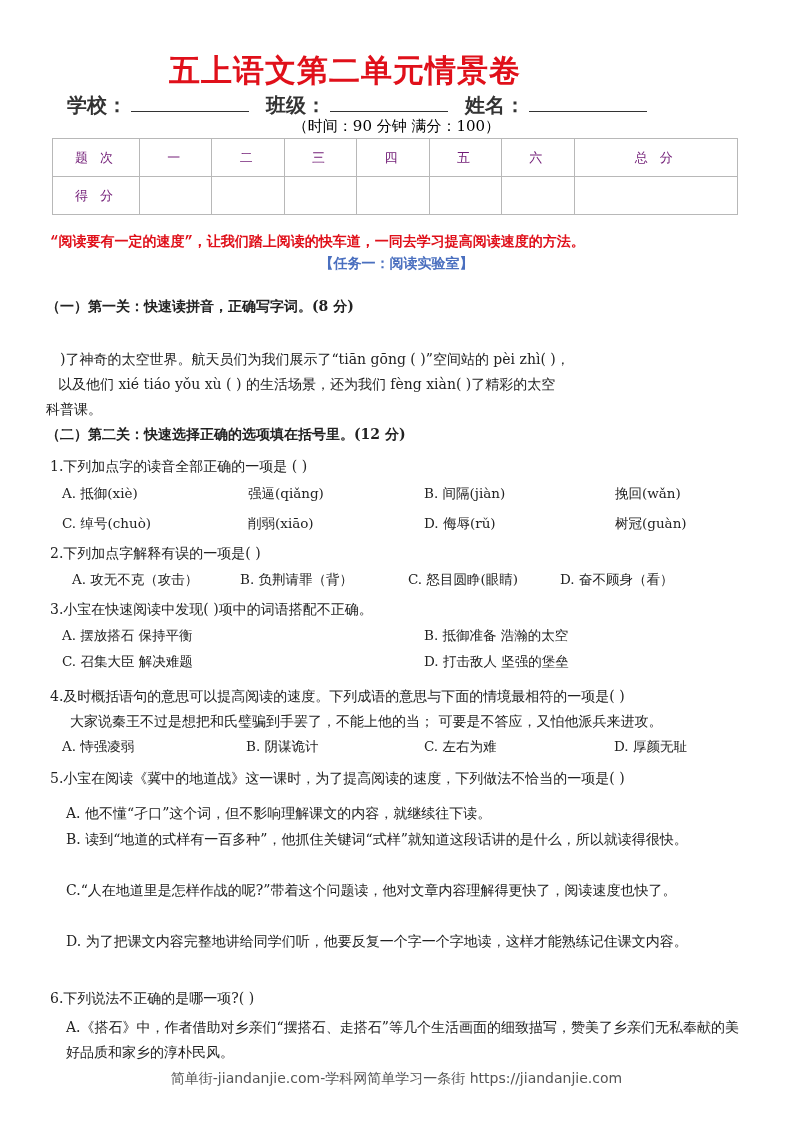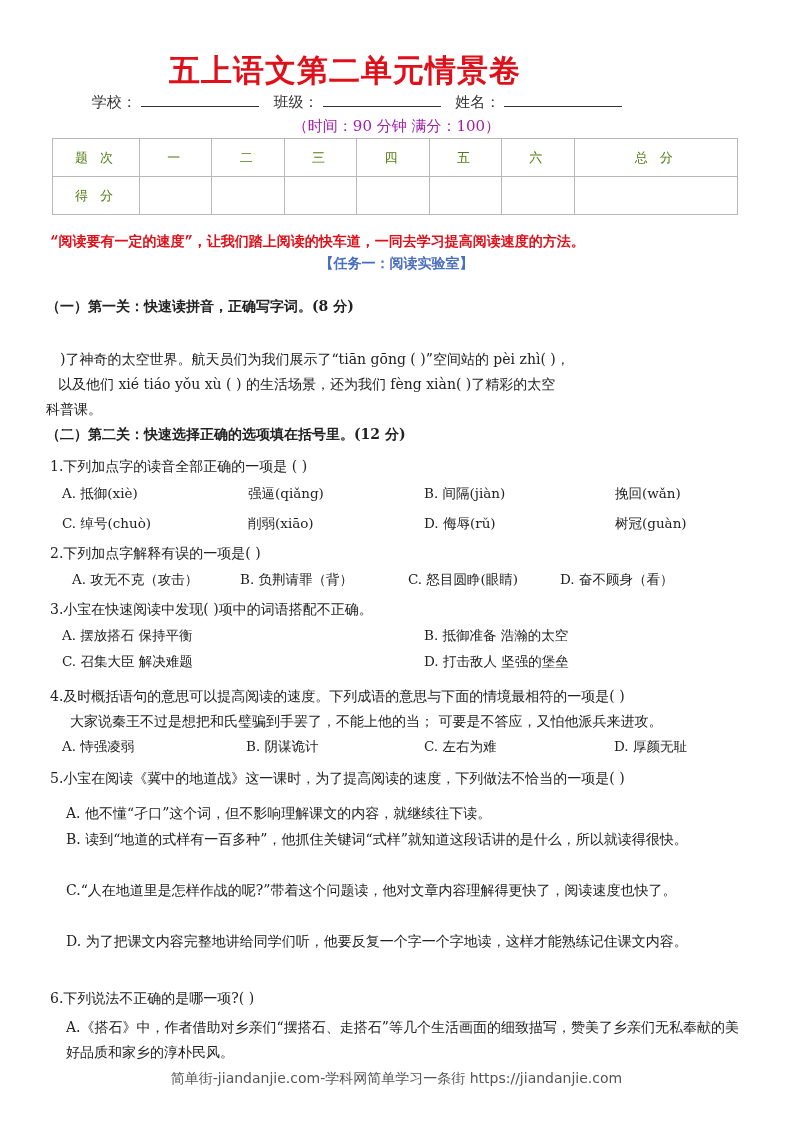--- a/index.html
+++ b/index.html
@@ -9,33 +9,33 @@
     color: #222;
   }
   .page { position: absolute; left: 0; top: 0; width: 793px; height: 1121px; }
   .title {
     position: absolute; top: 50px; left: 0; width: 690px; text-align: center;
     font-size: 31px; font-weight: bold; color: #e0101a; letter-spacing: 1px;
     font-family: "DejaVu Sans", "Liberation Sans", sans-serif;
   }
   .info-line {
     position: absolute; top: 92px; left: 0; width: 724px; text-align: center;
-    font-size: 15px; color: #333;
+    font-size: 20px; color: #333; font-weight: bold;
   }
   .info-line .blank {
     display: inline-block; width: 118px; border-bottom: 1px solid #333;
     margin: 0 10px 0 4px; height: 14px; vertical-align: baseline;
   }
   .time-line {
     position: absolute; top: 117px; left: 0; width: 793px; text-align: center;
-    font-size: 15px; color: #a21caf;
+    font-size: 15px; color: #000000;
   }
   table.score {
     position: absolute; top: 138px; left: 52px; width: 686px; height: 72px;
-    border-collapse: collapse; font-size: 13px; color: #4d7c0f;
+    border-collapse: collapse; font-size: 13px; color: #701a75;
   }
   table.score td { border: 1px solid #b8b8b8; text-align: center; height: 35px; letter-spacing: 4px; }
   .red-note {
     position: absolute; top: 233px; left: 50px; font-size: 14px; font-weight: bold;
     color: #e0101a; font-family: Liberation Mono, monospace;
   }
   .task-head {
     position: absolute; top: 255px; left: 0; width: 793px; text-align: center;
     font-size: 14px; font-weight: bold; color: #4a6fbf;
   }

